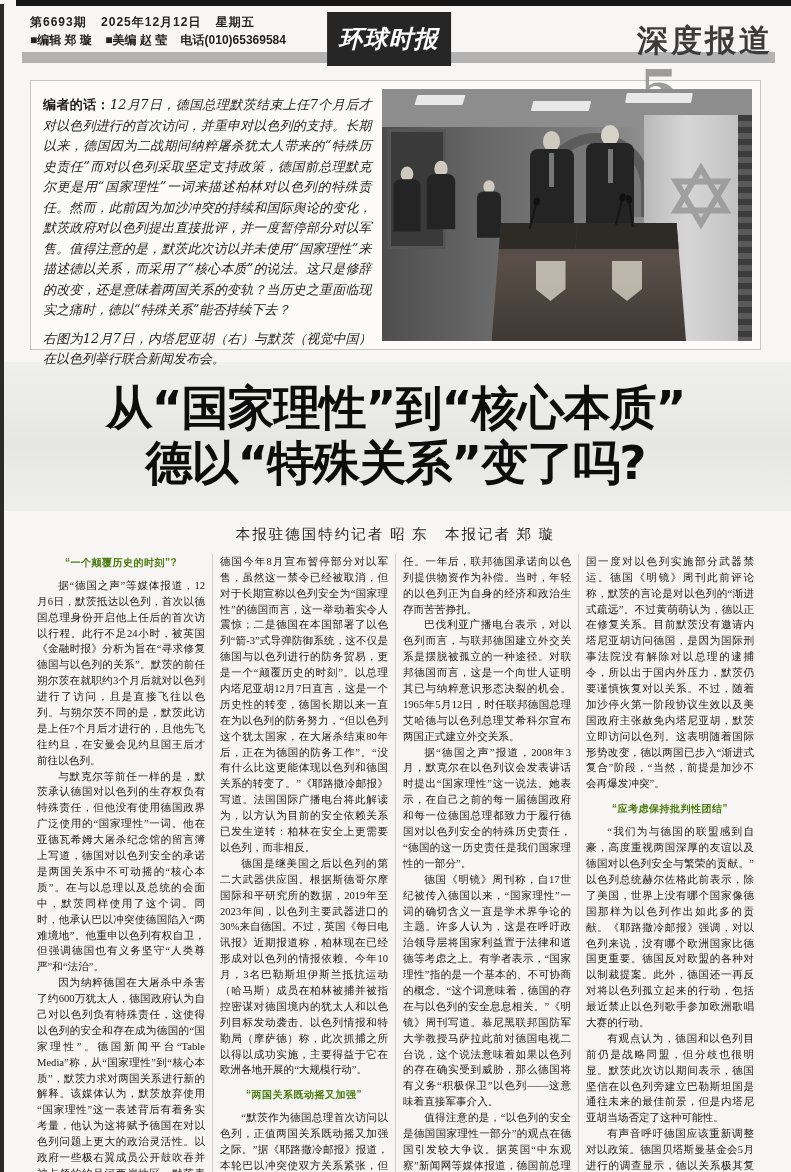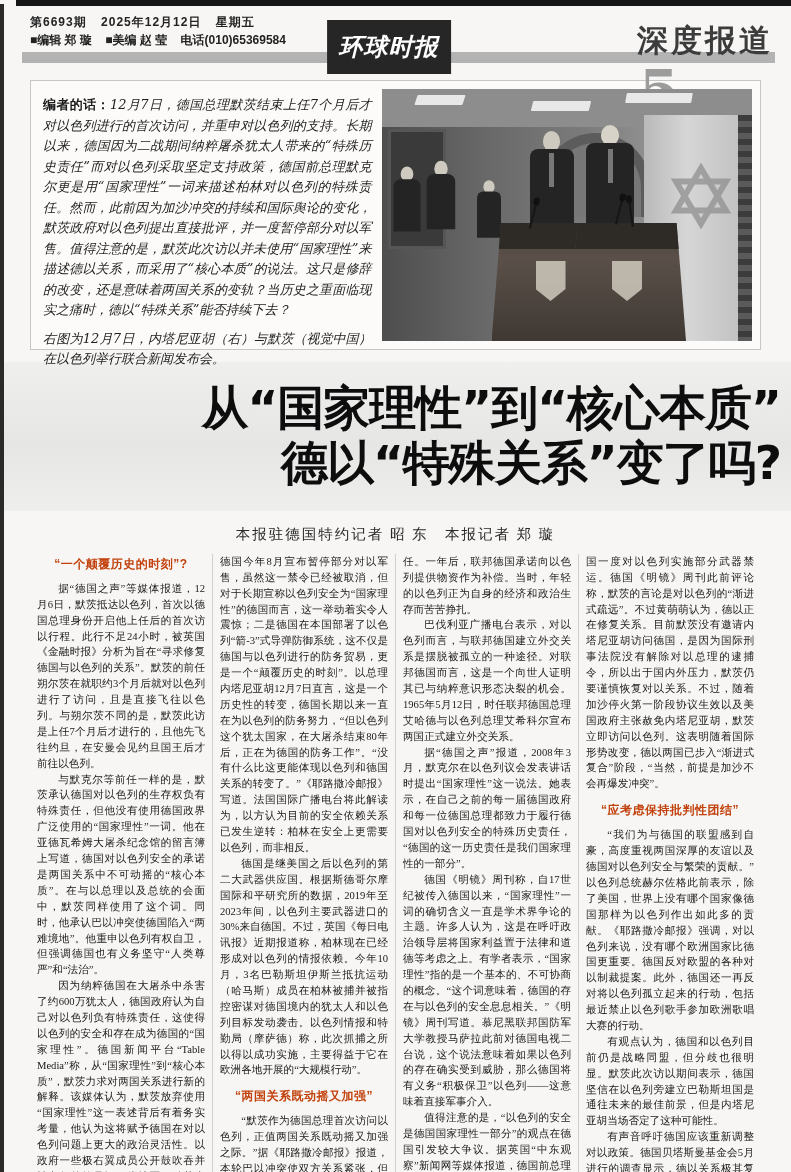--- a/index.html
+++ b/index.html
@@ -15,21 +15,21 @@
 
   
   .masthead { position:relative; height:62px; margin:8px 16px 0 22px; }
   .mast-bar { position:absolute; left:0; right:0; top:44px; height:11px; background:#b3b3b3; }
   .mast-left { position:absolute; left:8px; top:6px; font-family:"Liberation Sans", sans-serif; }
   .issue-line { font-size:12px; color:#222; letter-spacing:1px; font-weight:bold; }
   .issue-line span { margin-right:10px; }
   .staff-line { margin-top:1px; font-size:12px; color:#222; font-weight:bold; }
   .staff-line span.item { margin-right:10px; }
   .logo-box {
-    position:absolute; left:50%; transform:translateX(-58%); top:12px;
+    position:absolute; left:50%; transform:translateX(-58%); top:4px;
     width:124px; height:54px; background:#262626; color:#fff;
     display:flex; align-items:center; justify-content:center;
     font-family:"DejaVu Serif", serif; font-style:italic; font-weight:bold;
     font-size:24px; letter-spacing:1px; z-index:2;
   }
   .section-wrap { position:absolute; right:2px; top:0; display:flex; align-items:flex-start;flex-direction:column; }
   .section-title { font-family:"Liberation Serif", serif; font-weight:bold; font-size:31px; color:#3c3c3c; letter-spacing:3px; margin-top:12px; }
   .page-num { font-family:"DejaVu Serif", serif; font-weight:bold; font-size:58px; line-height:1; color:#9c9c9c; margin-left:2px; }
 
   
@@ -79,38 +79,38 @@
   .mic-b { right:132px; bottom:116px; }
   .mic-c { right:120px; bottom:114px; transform:rotate(-8deg); }
 
   
   .headline-band {
     margin:12px 0 0 0; padding:18px 10px 20px 10px; text-align:center;
     background:linear-gradient(180deg,#efefee 0%,#e6e6e5 55%,#eeeeed 100%);
   }
   .headline {
     font-family:"DejaVu Sans", sans-serif; font-weight:900; color:#0d0d0d;
-    font-size:47px; line-height:1.18; letter-spacing:-1px;text-align:right;
+    font-size:47px; line-height:1.18; letter-spacing:-1px;
   }
   .byline { text-align:center; font-size:14.5px; color:#2a2a2a; margin:14px 0 10px 0; letter-spacing:2px; }
 
   
   .columns {
     display:flex; margin:4px 30px 0 30px; border-bottom:3px solid #a5a5a5; padding-bottom:10px;
   }
   .col { flex:1 1 0; padding:0 7px; }
   .col + .col { border-left:1px solid #cfcfcc; }
   .col p {
     font-size:10.6px; line-height:1.5; text-align:justify; color:#191919;
     text-indent:2em;
   }
   .col p.noindent { text-indent:0; }
   .col h3.subhead {
     font-family:"Liberation Sans", sans-serif; font-weight:bold; text-align:center;
-    font-size:12px; color:#c2410c; margin:10px 0 8px 0; letter-spacing:0.5px;
+    font-size:10px; color:#4d7c0f; margin:10px 0 8px 0; letter-spacing:0.5px;
   }
   .col h3.subhead:first-child { margin-top:2px; }
 </style>
 </head>
 <body>
 
 <div class="page">
   <div class="edge-top"></div>
   <div class="edge-left"></div>
 

